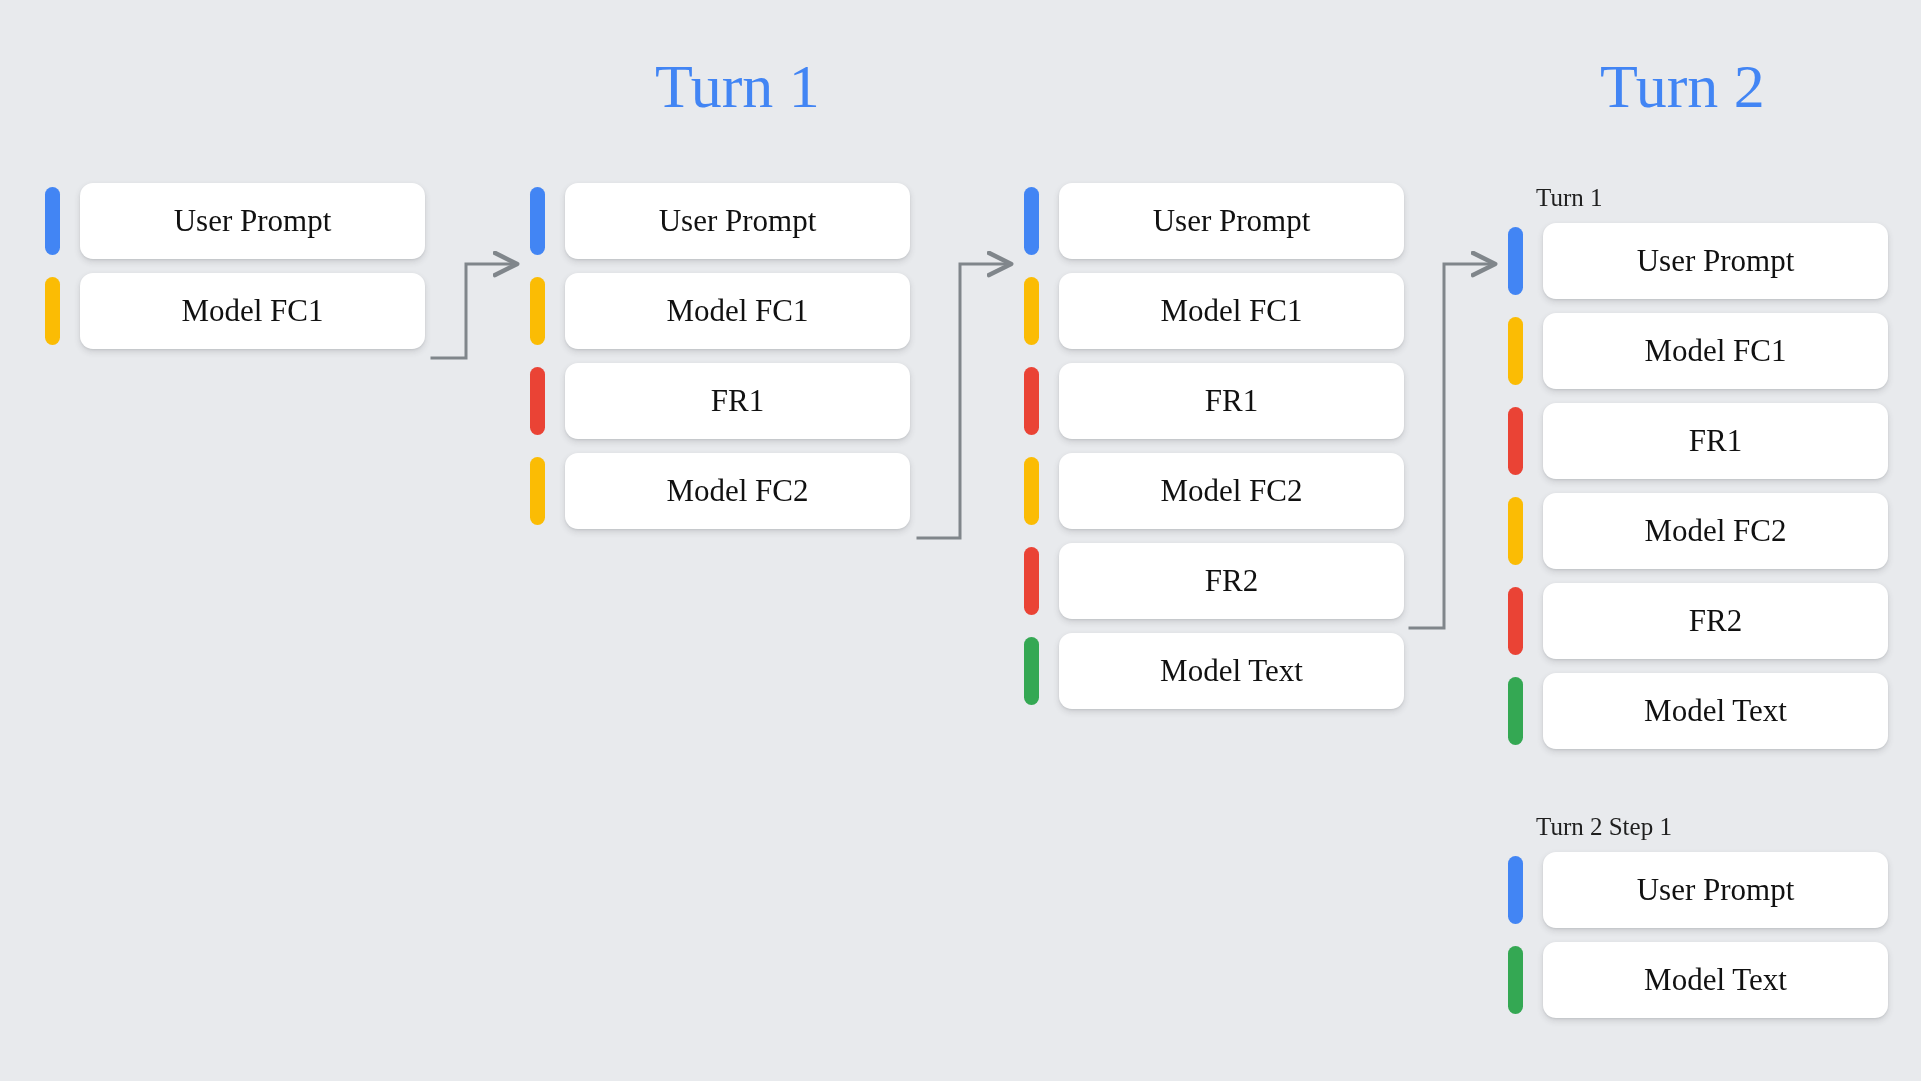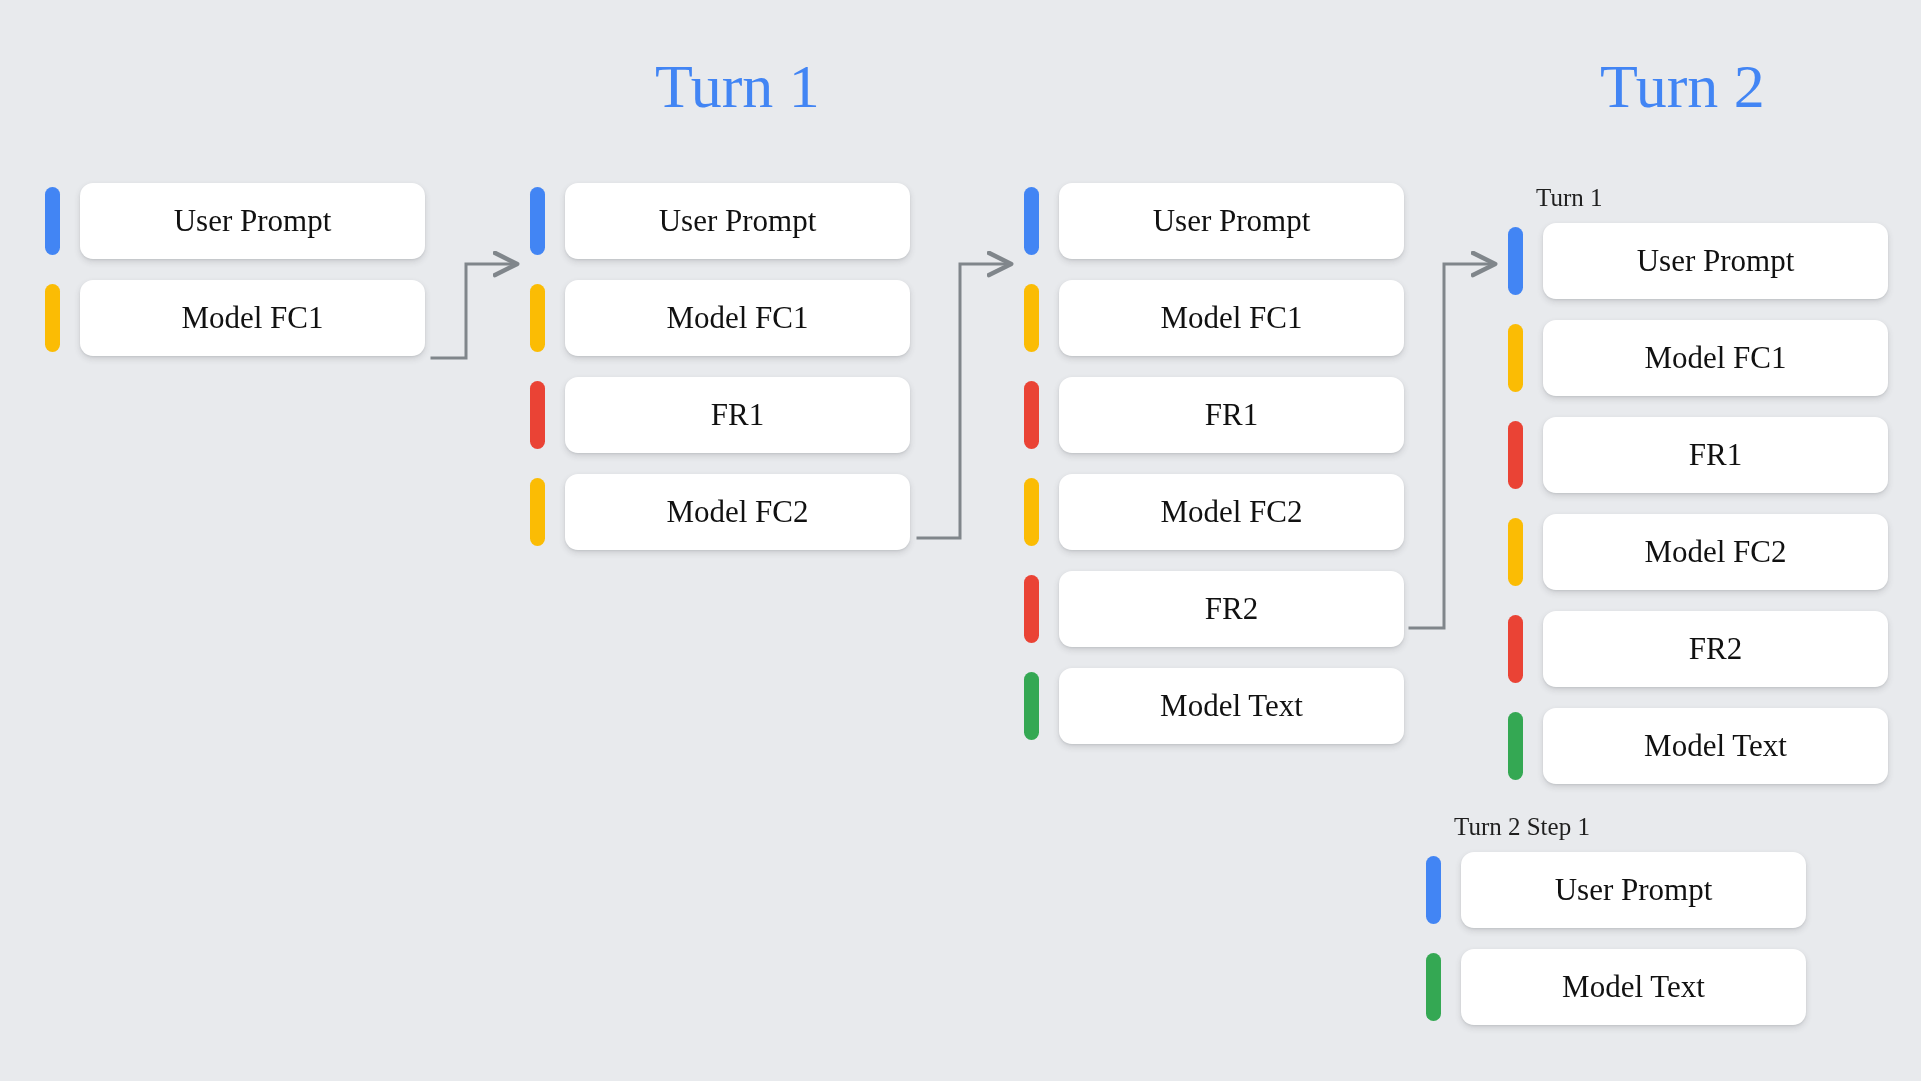--- a/index.html
+++ b/index.html
@@ -50,21 +50,21 @@
 
   .rows {
     position: relative;
   }
 
   .row {
     position: relative;
     display: flex;
     align-items: center;
     height: 76px;
-    margin-bottom: 21px;
+    margin-bottom: 14px;
   }
   .row:last-child { margin-bottom: 0; }
 
   .bar {
     width: 15px;
     height: 68px;
     border-radius: 8px;
     flex: 0 0 auto;
   }
   .bar.blue   { background: #4285F4; }
@@ -225,21 +225,21 @@
       </div>
 
       <div class="row">
         <div class="bar green"></div>
         <div class="card">Model Text</div>
       </div>
 
     </div>
   </div>
 
-  <div class="column" id="col-bottom" style="left:1426px; top:812px;">
+  <div class="column" id="col-bottom" style="left:1508px; top:812px;">
     <div class="col-label">Turn 2 Step 1</div>
     <div class="rows">
 
       <div class="row">
         <div class="bar blue"></div>
         <div class="card">User Prompt</div>
       </div>
 
       <div class="row">
         <div class="bar green"></div>

